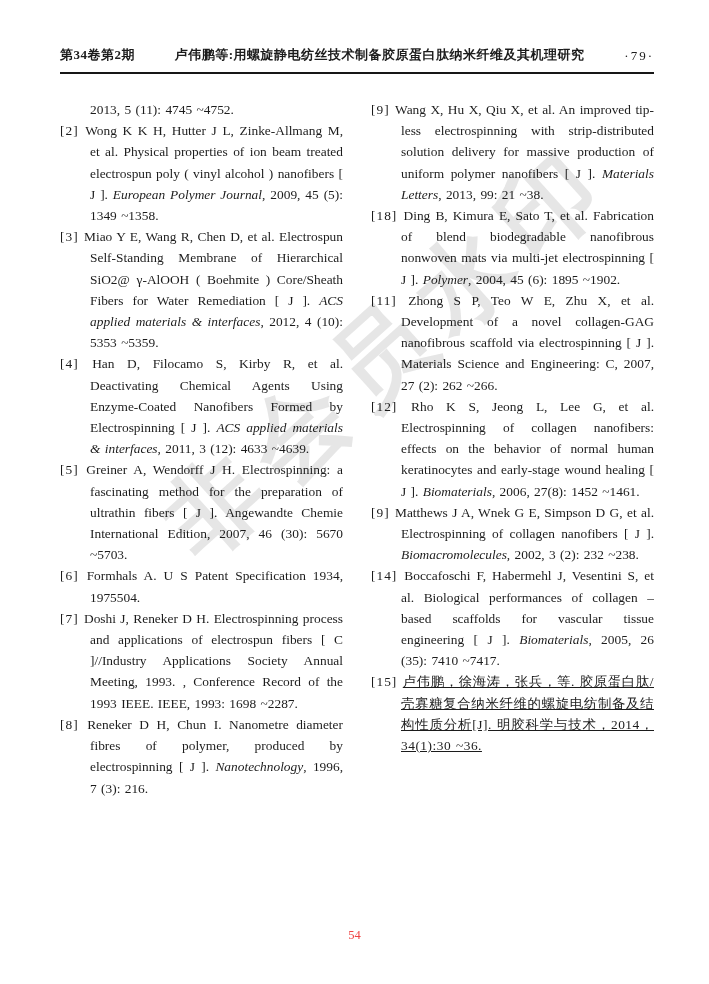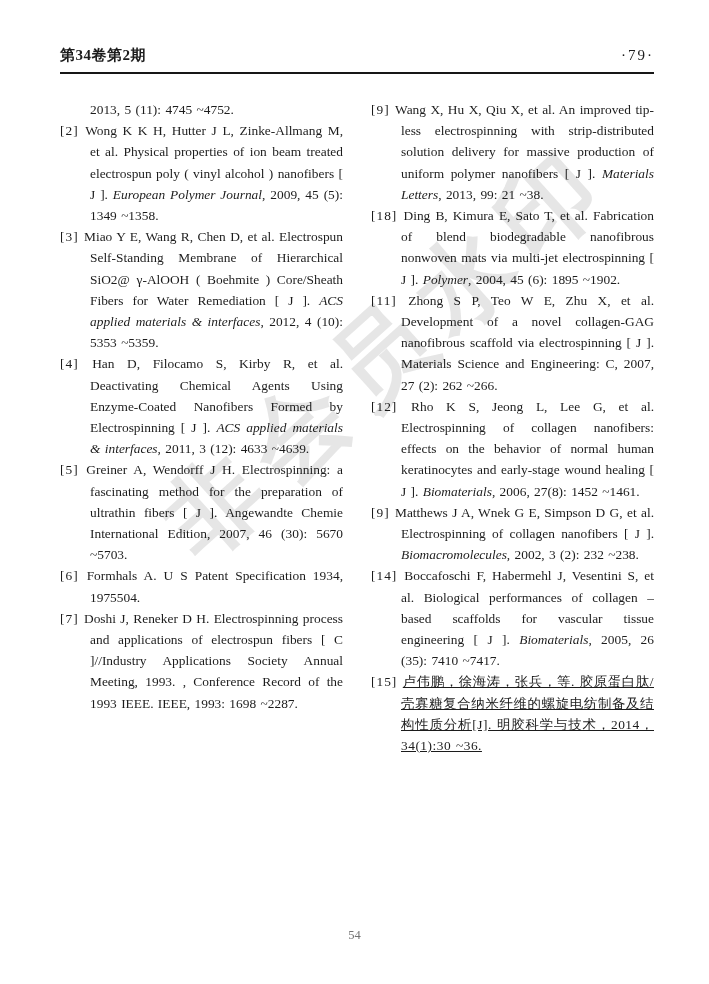--- a/index.html
+++ b/index.html
@@ -10,23 +10,23 @@
     background:#ffffff;
     font-family:"Liberation Serif","DejaVu Serif",serif;
     color:#1c1c1c;
     overflow:hidden;
     box-sizing:border-box;
   }
   .header{
     position:absolute;
     left:60px;right:55px;top:46px;
     display:flex;
-    align-items:center;
+    align-items:flex-end;
     justify-content:space-between;
-    font-size:15px;
+    font-size:13px;
     font-weight:600;
     white-space:nowrap;
   }
   .header .issue{letter-spacing:.5px;}
   .header .running-title{flex:1;text-align:center;margin:0 14px;letter-spacing:.5px;}
   .header .page-marker{font-weight:400;letter-spacing:2px;}
   .rule{
     position:absolute;
     left:60px;right:55px;top:72px;
     border-top:2.2px solid #161616;
@@ -64,47 +64,49 @@
   .ref.cont{text-indent:0;}
   .ref .label{letter-spacing:1px;}
   .ref .label:after{content:"\00a0";}
   .ref .it{font-style:italic;}
   .ref .cn{letter-spacing:.5px;text-decoration:underline;}
   .footer{
     position:absolute;
     left:0;right:0;top:928px;
     text-align:center;
     font-size:12.5px;
-    color:#737373;
+    color:#ef4444;
     z-index:2;
   }
 </style>
 </head>
 <body>
 
 <div class="page">
 
   <div class="header">
     <span class="issue">第34卷第2期</span>
+    <span class="running-title">卢伟鹏等:用螺旋静电纺丝技术制备胶原蛋白肽纳米纤维及其机理研究</span>
     <span class="page-marker">·79·</span>
   </div>
 
   <div class="rule"></div>
 
   <div class="watermark">非会员水印</div>
 
   <div class="columns">
     <div class="col" id="col-left">
         <div class="ref cont"><span class="">2013, 5 (11): 4745 ~4752.</span></div>
         <div class="ref"><span class="label">[2]</span><span class="">Wong K K H, Hutter J L, Zinke-Allmang M, et al. Physical properties of ion beam treated electrospun poly ( vinyl alcohol ) nanofibers [ J ]. </span><span class="it">European Polymer Journal</span><span class="">, 2009, 45 (5): 1349 ~1358.</span></div>
         <div class="ref"><span class="label">[3]</span><span class="">Miao Y E, Wang R, Chen D, et al. Electrospun Self-Standing Membrane of Hierarchical SiO2@ γ-AlOOH ( Boehmite ) Core/Sheath Fibers for Water Remediation [ J ]. </span><span class="it">ACS applied materials &amp; interfaces</span><span class="">, 2012, 4 (10): 5353 ~5359.</span></div>
         <div class="ref"><span class="label">[4]</span><span class="">Han D, Filocamo S, Kirby R, et al. Deactivating Chemical Agents Using Enzyme-Coated Nanofibers Formed by Electrospinning [ J ]. </span><span class="it">ACS applied materials &amp; interfaces</span><span class="">, 2011, 3 (12): 4633 ~4639.</span></div>
         <div class="ref"><span class="label">[5]</span><span class="">Greiner A, Wendorff J H. Electrospinning: a fascinating method for the preparation of ultrathin fibers [ J ]. Angewandte Chemie International Edition, 2007, 46 (30): 5670 ~5703.</span></div>
         <div class="ref"><span class="label">[6]</span><span class="">Formhals A. U S Patent Specification 1934, 1975504.</span></div>
         <div class="ref"><span class="label">[7]</span><span class="">Doshi J, Reneker D H. Electrospinning process and applications of electrospun fibers [ C ]//Industry Applications Society Annual Meeting, 1993. , Conference Record of the 1993 IEEE. IEEE, 1993: 1698 ~2287.</span></div>
+        <div class="ref"><span class="label">[8]</span><span class="">Reneker D H, Chun I. Nanometre diameter fibres of polymer, produced by electrospinning [ J ]. </span><span class="it">Nanotechnology</span><span class="">, 1996, 7 (3): 216.</span></div>
       </div>
     <div class="col" id="col-right">
         <div class="ref"><span class="label">[9]</span><span class="">Wang X, Hu X, Qiu X, et al. An improved tip-less electrospinning with strip-distributed solution delivery for massive production of uniform polymer nanofibers [ J ]. </span><span class="it">Materials Letters</span><span class="">, 2013, 99: 21 ~38.</span></div>
         <div class="ref"><span class="label">[18]</span><span class="">Ding B, Kimura E, Sato T, et al. Fabrication of blend biodegradable nanofibrous nonwoven mats via multi-jet electrospinning [ J ]. </span><span class="it">Polymer</span><span class="">, 2004, 45 (6): 1895 ~1902.</span></div>
         <div class="ref"><span class="label">[11]</span><span class="">Zhong S P, Teo W E, Zhu X, et al. Development of a novel collagen-GAG nanofibrous scaffold via electrospinning [ J ]. Materials Science and Engineering: C, 2007, 27 (2): 262 ~266.</span></div>
         <div class="ref"><span class="label">[12]</span><span class="">Rho K S, Jeong L, Lee G, et al. Electrospinning of collagen nanofibers: effects on the behavior of normal human keratinocytes and early-stage wound healing [ J ]. </span><span class="it">Biomaterials</span><span class="">, 2006, 27(8): 1452 ~1461.</span></div>
         <div class="ref"><span class="label">[9]</span><span class="">Matthews J A, Wnek G E, Simpson D G, et al. Electrospinning of collagen nanofibers [ J ]. </span><span class="it">Biomacromolecules</span><span class="">, 2002, 3 (2): 232 ~238.</span></div>
         <div class="ref"><span class="label">[14]</span><span class="">Boccafoschi F, Habermehl J, Vesentini S, et al. Biological performances of collagen – based scaffolds for vascular tissue engineering [ J ]. </span><span class="it">Biomaterials</span><span class="">, 2005, 26 (35): 7410 ~7417.</span></div>
         <div class="ref"><span class="label">[15]</span><span class=" cn">卢伟鹏，徐海涛，张兵，等. 胶原蛋白肽/壳寡糖复合纳米纤维的螺旋电纺制备及结构性质分析[J]. 明胶科学与技术，2014，34(1):30 ~36.</span></div>
       </div>

